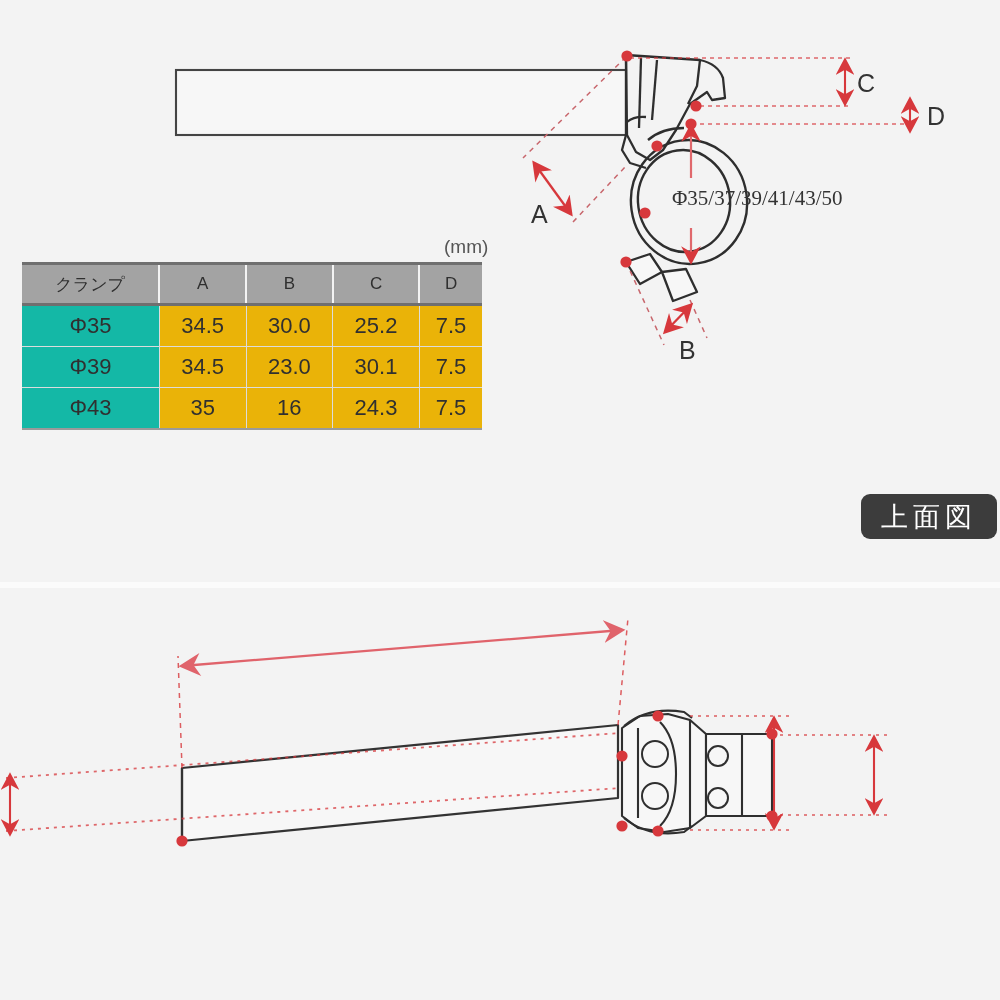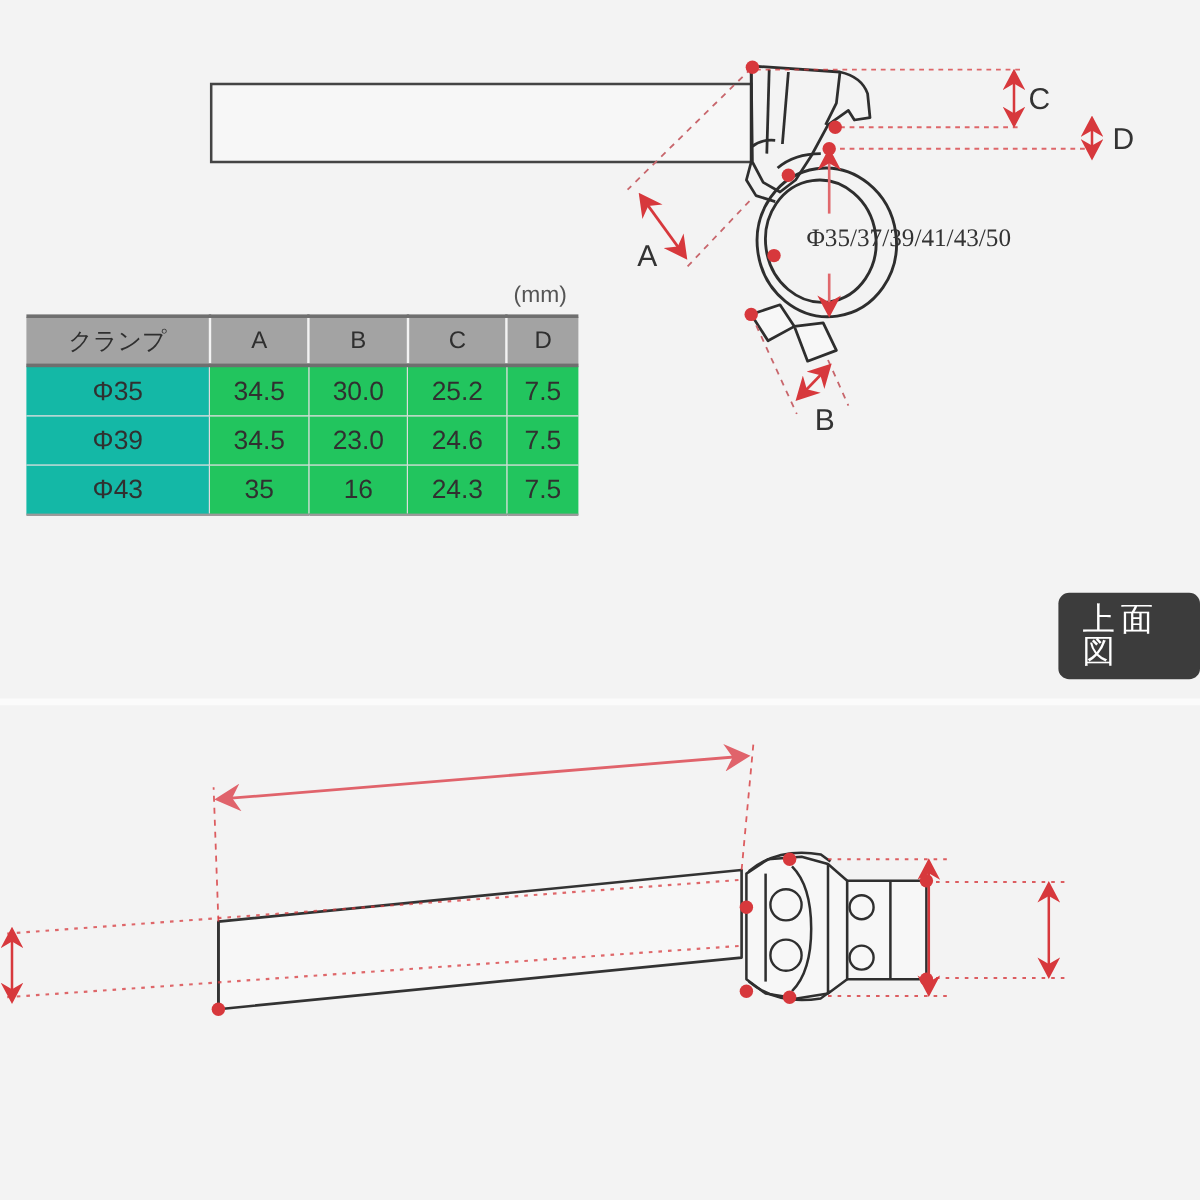--- a/index.html
+++ b/index.html
@@ -14,47 +14,47 @@
   .panel{position:absolute;left:0;width:1000px;background:#f3f3f3;}
   #top-panel{top:0;height:585px;}
   #divider{position:absolute;left:0;top:582px;width:1000px;height:6px;background:#fbfbfb;}
   #bottom-panel{top:588px;height:412px;}
 
   svg{display:block;position:absolute;left:0;top:0;overflow:visible;}
   .svg-wrap{position:absolute;left:0;top:0;width:1000px;height:100%;}
 
   
   #spec-table-wrap{position:absolute;left:22px;top:262px;width:460px;}
-  #unit-label{position:absolute;left:428px;top:236px;font-size:19px;color:#555;letter-spacing:0px;}
+  #unit-label{position:absolute;left:444px;top:236px;font-size:19px;color:#555;letter-spacing:0px;}
   table{border-collapse:collapse;width:460px;background:#f7f7f7;font-size:21px;}
   thead th{
     background:#a3a3a3;color:#2f2f2f;font-weight:normal;
     height:36px;border-right:2px solid #f3f3f3;
-    font-size:20px;
+    font-size:17px;
   }
   thead th:last-child{border-right:none;}
   thead tr{border-top:3px solid #6f6f6f;border-bottom:3px solid #6f6f6f;}
   tbody td{
     height:38px;text-align:center;color:#303030;
     border-bottom:1px solid #dcdcdc;
     border-right:1px solid #dcdcdc;
-    background:#22c55e;font-size:22px;
+    background:#eab308;font-size:22px;
   }
   tbody td:last-child{border-right:none;}
   tbody tr:last-child td{border-bottom:2px solid #9a9a9a;}
   tbody td:first-child{background:#14b8a6;}
 
   
   .view-badge{
     position:absolute;background:#3c3c3c;color:#ffffff;
     border-radius:9px;padding:9px 20px;font-size:27px;
     letter-spacing:5px;line-height:1;
     font-family:"DejaVu Sans","Liberation Sans",sans-serif;
   }
-  #badge-top{left:882px;top:494px;}
+  #badge-top{left:861px;top:494px;}
 
   
   .dim-text{position:absolute;color:#333;white-space:nowrap;}
   #lbl-phi{left:672px;top:186px;font-size:21px;letter-spacing:0px;font-family:Liberation Serif, serif;}
   #lbl-A{left:531px;top:200px;font-size:25px;}
   #lbl-B{left:679px;top:336px;font-size:25px;}
   #lbl-C{left:857px;top:69px;font-size:25px;}
   #lbl-D{left:927px;top:102px;font-size:25px;}
 </style>
 </head>
@@ -159,21 +159,21 @@
           <td>Φ35</td>
           <td>34.5</td>
           <td>30.0</td>
           <td>25.2</td>
           <td>7.5</td>
         </tr>
         <tr>
           <td>Φ39</td>
           <td>34.5</td>
           <td>23.0</td>
-          <td>24.6</td>
+          <td>30.1</td>
           <td>7.5</td>
         </tr>
         <tr>
           <td>Φ43</td>
           <td>35</td>
           <td>16</td>
           <td>24.3</td>
           <td>7.5</td>
         </tr>
       </tbody>

